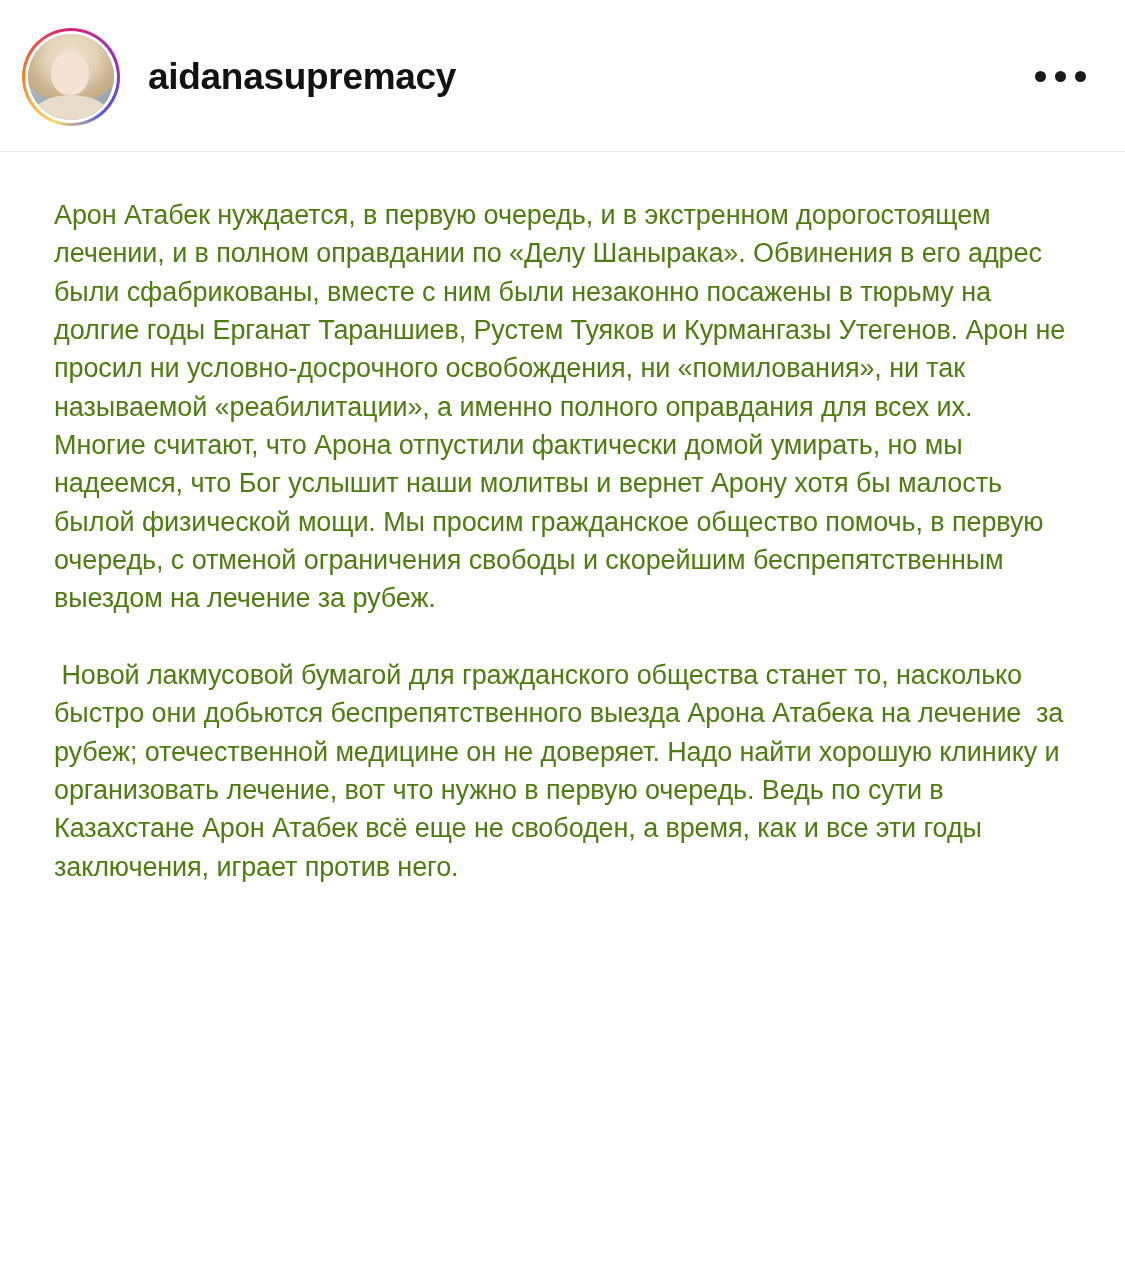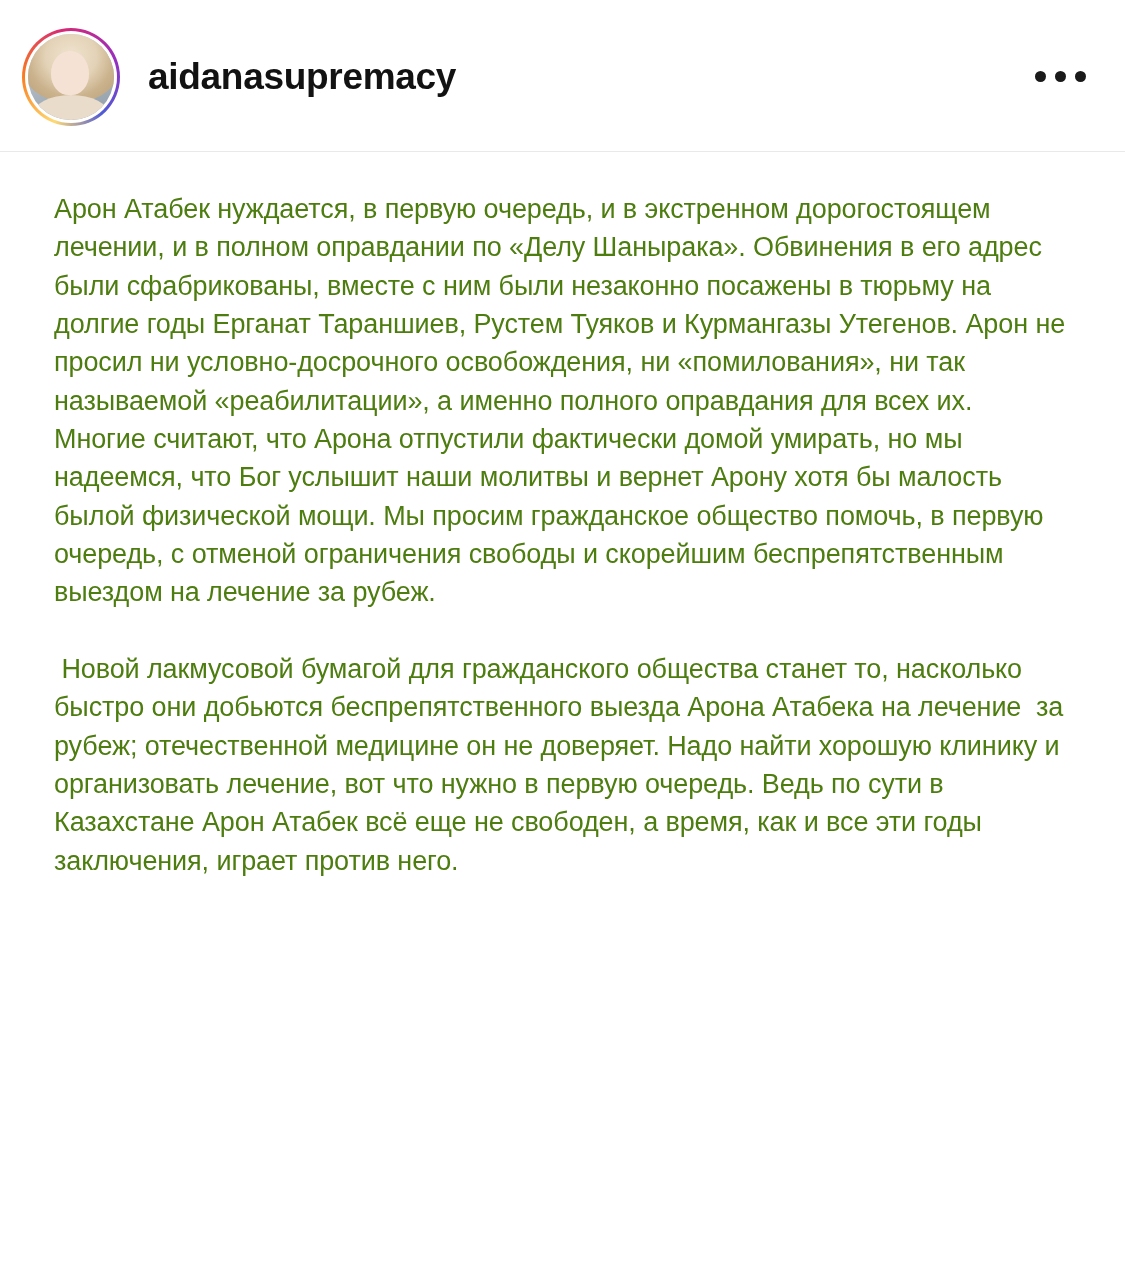--- a/index.html
+++ b/index.html
@@ -14,20 +14,21 @@
     color: #18191a;
     overflow: hidden;
   }
 
   .post {
     width: 1125px;
     height: 1279px;
     display: flex;
     flex-direction: column;
     background: #ffffff;
+    gap: 6px;
   }
 
   
   .post-header {
     display: flex;
     align-items: center;
     padding: 18px 22px 16px 22px;
     border-bottom: 1px solid #e9e9e9;
     box-sizing: border-box;
     height: 152px;

